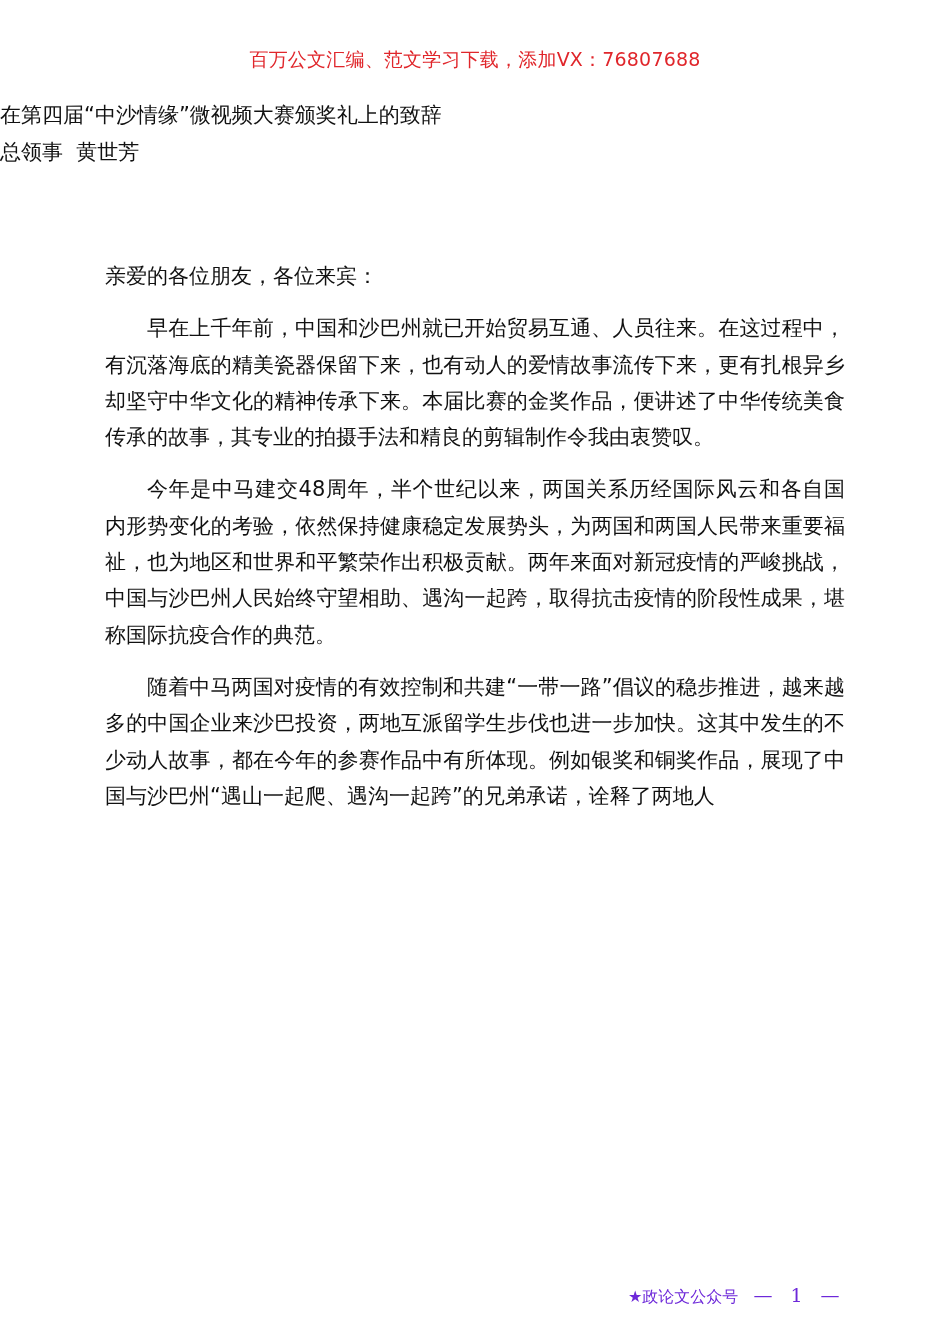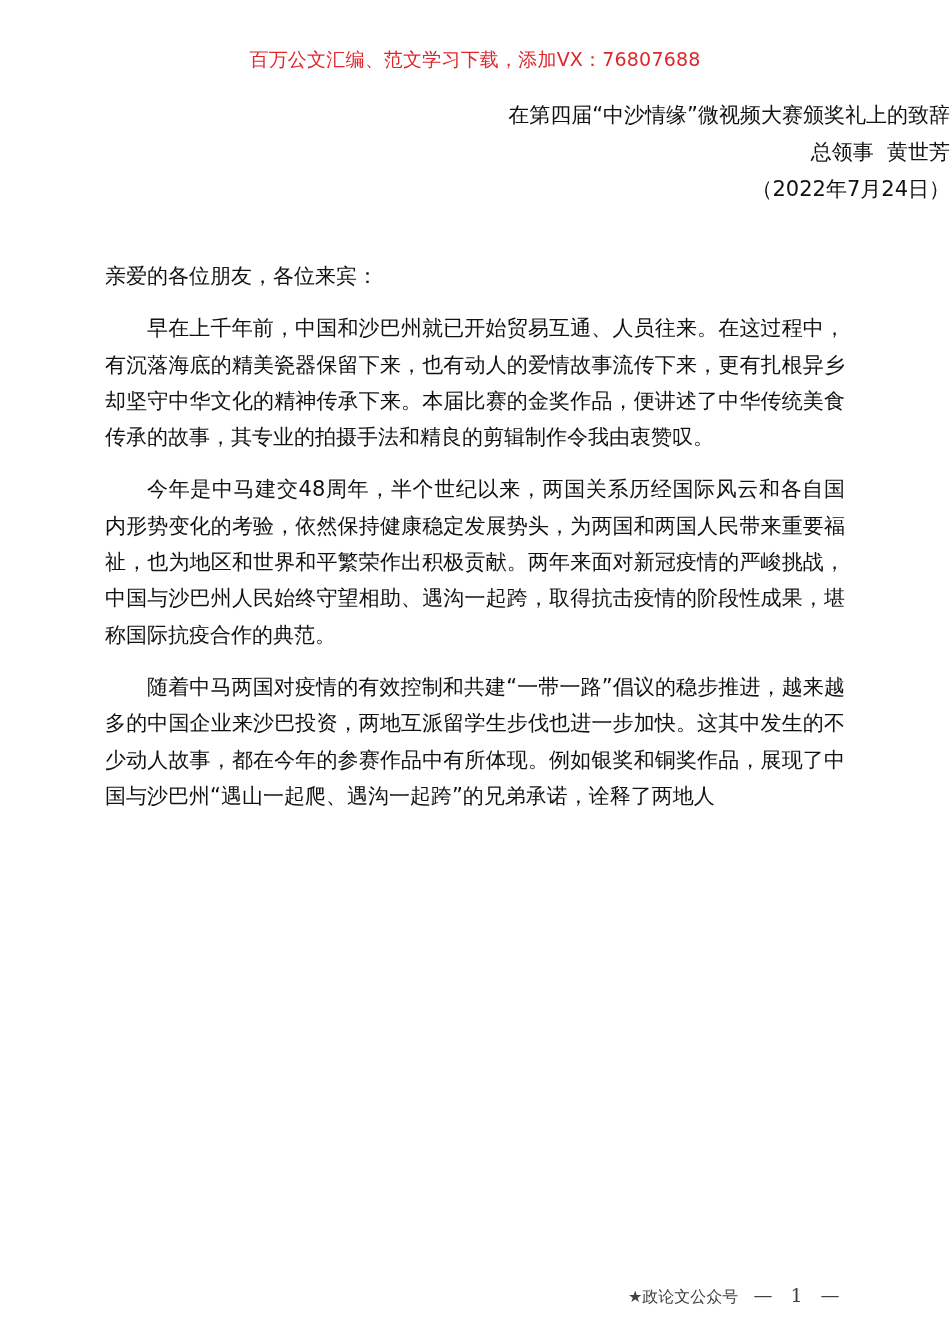--- a/index.html
+++ b/index.html
@@ -24,21 +24,21 @@
       font-size: 19px;
       line-height: 26px;
       color: #e0262b;
       letter-spacing: 0.2px;
     }
     .title-block {
       position: absolute;
       top: 97px;
       left: 0;
       width: 950px;
-      text-align: right;
+      text-align: left;
       font-size: 21px;
       line-height: 37px;
       color: #111111;
     }
     .title-block div { white-space: nowrap; }
     .body-text {
       position: absolute;
       top: 242px;
       left: 89px;
       width: 772px;
@@ -53,39 +53,38 @@
     }
     .body-text p.indent {
       text-indent: 2em;
     }
     .footer {
       position: absolute;
       top: 1283px;
       left: 628px;
       font-size: 16px;
       line-height: 24px;
-      color: #404040;
+      color: #6d28d9;
       white-space: nowrap;
     }
     .footer .page-num {
       font-family: "DejaVu Serif", "Liberation Serif", serif;
       font-size: 19px;
       margin-left: 10px;
       letter-spacing: 6px;
     }
   </style>
 </head>
 <body>
 
 <div class="banner">百万公文汇编、范文学习下载，添加VX：76807688</div>
 
 <div class="title-block">
   <div>在第四届“中沙情缘”微视频大赛颁奖礼上的致辞</div>
   <div style="white-space: pre;">总领事  黄世芳</div>
-  <div>（2022年7月24日）</div>
 </div>
 
 <div class="body-text">
   <p>亲爱的各位朋友，各位来宾：</p>
   <p class="indent">早在上千年前，中国和沙巴州就已开始贸易互通、人员往来。在这过程中，有沉落海底的精美瓷器保留下来，也有动人的爱情故事流传下来，更有扎根异乡却坚守中华文化的精神传承下来。本届比赛的金奖作品，便讲述了中华传统美食传承的故事，其专业的拍摄手法和精良的剪辑制作令我由衷赞叹。</p>
   <p class="indent">今年是中马建交48周年，半个世纪以来，两国关系历经国际风云和各自国内形势变化的考验，依然保持健康稳定发展势头，为两国和两国人民带来重要福祉，也为地区和世界和平繁荣作出积极贡献。两年来面对新冠疫情的严峻挑战，中国与沙巴州人民始终守望相助、遇沟一起跨，取得抗击疫情的阶段性成果，堪称国际抗疫合作的典范。</p>
   <p class="indent">随着中马两国对疫情的有效控制和共建“一带一路”倡议的稳步推进，越来越多的中国企业来沙巴投资，两地互派留学生步伐也进一步加快。这其中发生的不少动人故事，都在今年的参赛作品中有所体现。例如银奖和铜奖作品，展现了中国与沙巴州“遇山一起爬、遇沟一起跨”的兄弟承诺，诠释了两地人</p>
 </div>
 
 <div class="footer">

